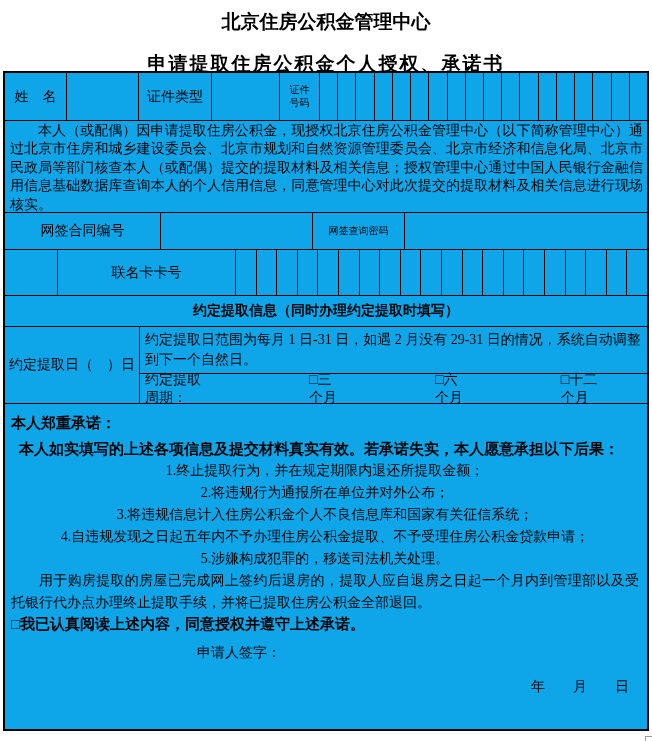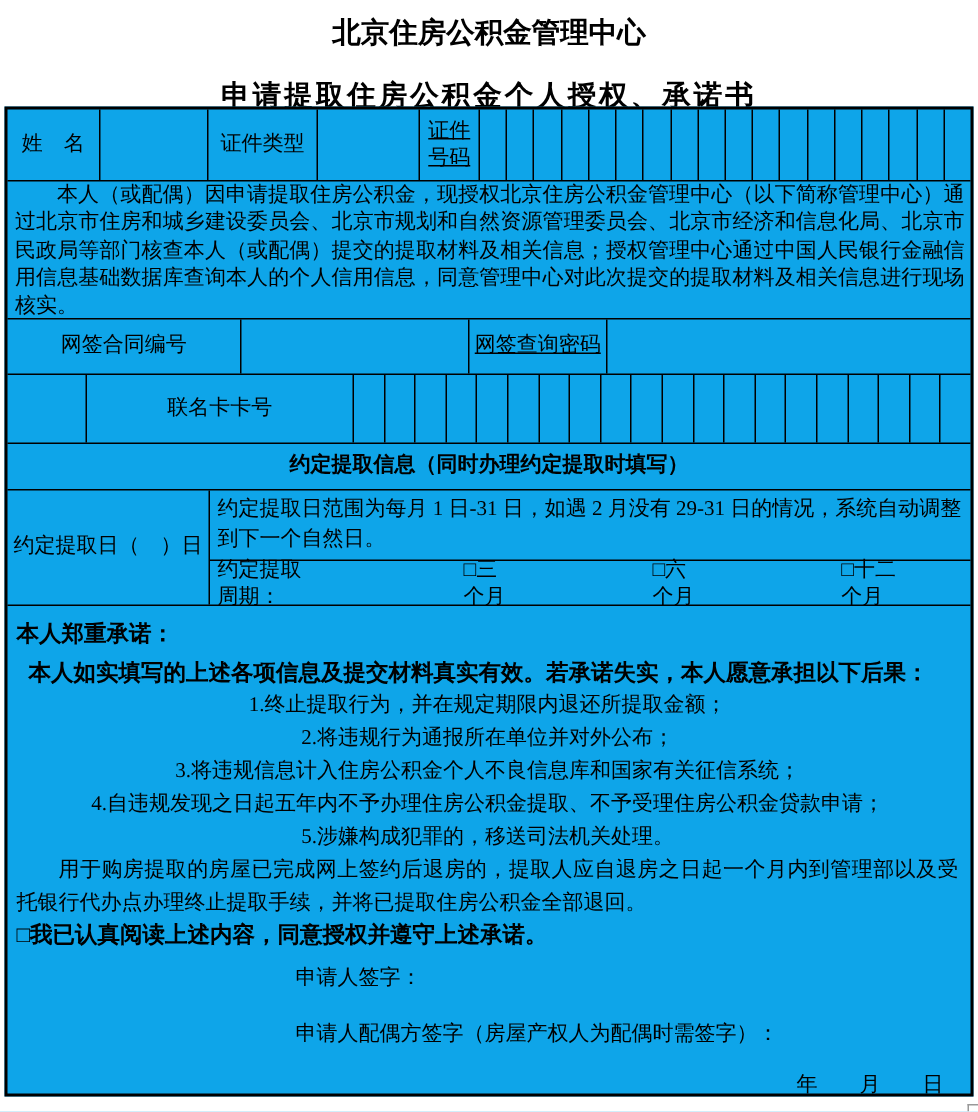--- a/index.html
+++ b/index.html
@@ -20,21 +20,21 @@
     position:absolute; left:3px; top:71px; width:646px;
     border:2px solid #000000; background:#0ea5e9;
   }
   .row { display:flex; border-bottom:1px solid #000; align-items:stretch; }
   .row:last-child { border-bottom:none; }
   .cell { border-right:1px solid #000; display:flex; align-items:center; justify-content:center;
           font-size:14px; text-align:center; line-height:1.25; }
   .cell:last-child { border-right:none; }
   .cell.fill { flex:1; }
   .lbl { padding:0 2px; }
-  .small-lbl { font-size:14px;text-decoration:underline; }
+  .small-lbl { font-size:10px; }
   .two-line span { display:block; }
 
   .r1 { height:48px; }
   .r1 .c-name   { width:62px; }
   .r1 .c-namev  { width:72px; }
   .r1 .c-idt    { width:73px; }
   .r1 .c-idtv   { width:68px; }
   .r1 .c-idn    { width:40px; }
 
   .digit-strip { flex:1; display:flex; align-items:stretch; }
@@ -184,20 +184,19 @@
       <div class="heading">本人郑重承诺：</div>
       <div class="intro">本人如实填写的上述各项信息及提交材料真实有效。若承诺失实，本人愿意承担以下后果：</div>
       <div class="item">1.终止提取行为，并在规定期限内退还所提取金额；</div>
       <div class="item">2.将违规行为通报所在单位并对外公布；</div>
       <div class="item">3.将违规信息计入住房公积金个人不良信息库和国家有关征信系统；</div>
       <div class="item">4.自违规发现之日起五年内不予办理住房公积金提取、不予受理住房公积金贷款申请；</div>
       <div class="item">5.涉嫌构成犯罪的，移送司法机关处理。</div>
       <div class="refund">用于购房提取的房屋已完成网上签约后退房的，提取人应自退房之日起一个月内到管理部以及受托银行代办点办理终止提取手续，并将已提取住房公积金全部退回。</div>
       <div class="agree">□我已认真阅读上述内容，同意授权并遵守上述承诺。</div>
       <div class="sign1">申请人签字：</div>
-      <div class="sign2">申请人配偶方签字（房屋产权人为配偶时需签字）：</div>
       <div class="date">年　　月　　日</div>
     </div>
 
   </div>
 
   <div class="corner-mark"></div>
 </div>
 
 </body></html>

